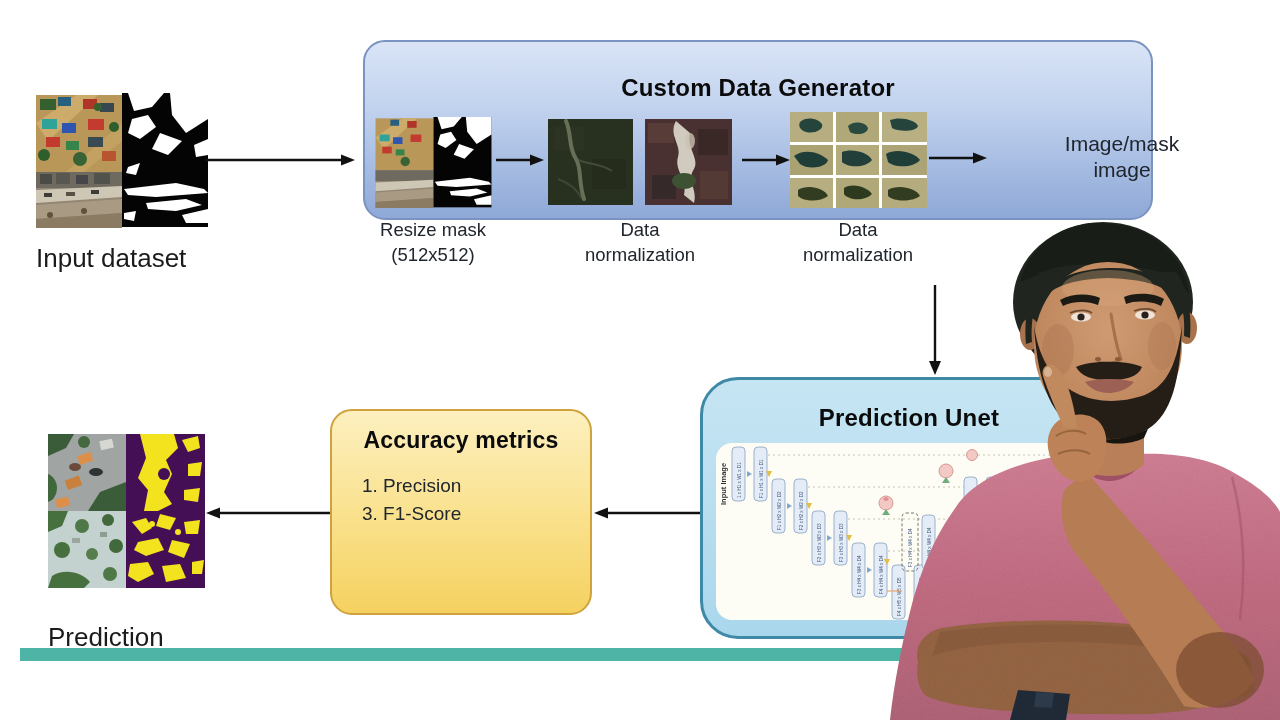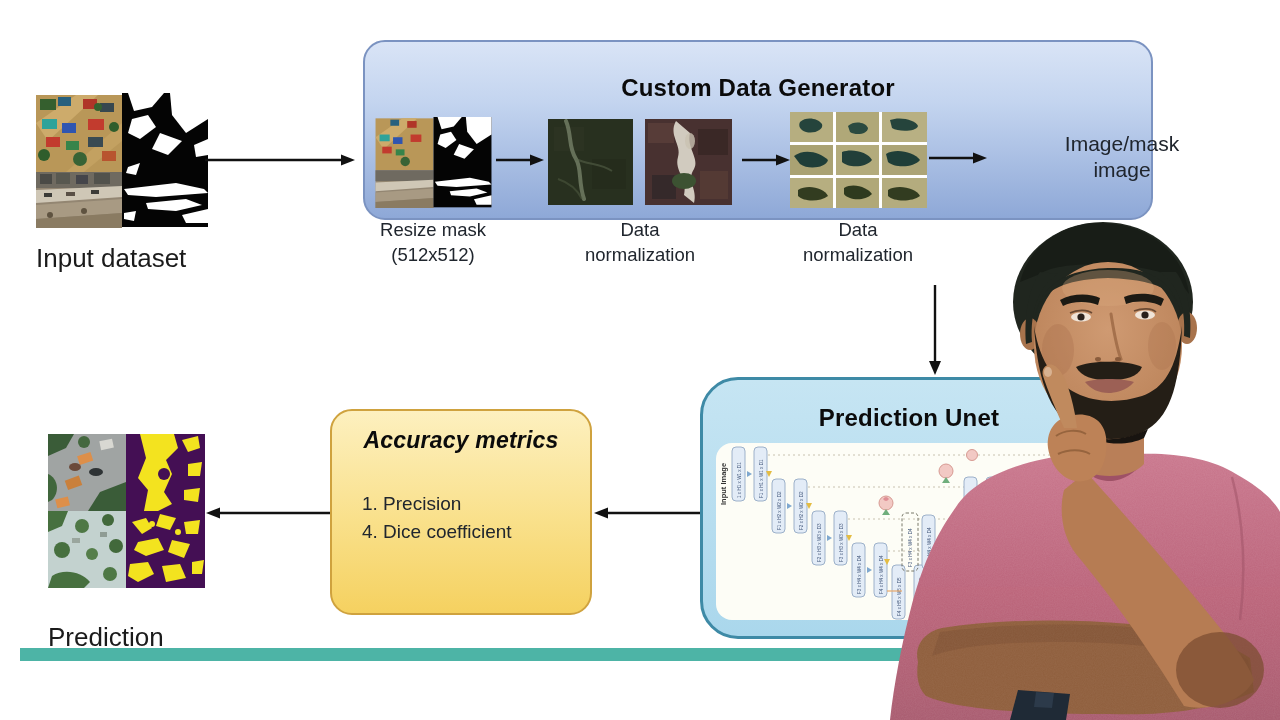--- a/index.html
+++ b/index.html
@@ -12,22 +12,22 @@
              font-weight:bold;font-size:24px;color:#0b0b0b;letter-spacing:.2px;}
   #gen-box{left:363px;top:40px;width:790px;height:180px;border-radius:22px;
            background:linear-gradient(180deg,#d9e4f6 0%,#c3d4ef 35%,#8ea8d7 100%);
            border:2px solid #7b93c1;box-sizing:border-box;}
   #unet-box{left:700px;top:377px;width:418px;height:262px;border-radius:38px;
             background:linear-gradient(180deg,#c6e5f3 0%,#aad7ec 100%);
             border:3px solid #3e8aa6;box-sizing:border-box;}
   #unet-panel{left:716px;top:443px;width:390px;height:177px;border-radius:16px;background:#fdfdf6;}
   #metrics-box{left:330px;top:409px;width:262px;height:206px;border-radius:22px;
                background:linear-gradient(180deg,#fdf0bf 0%,#f9e08a 55%,#f5d160 100%);
-               border:2px solid #cfa23e;box-sizing:border-box;font-style:italic;}
-  #metrics-list{left:362px;top:472px;font-size:19px;color:#20262e;line-height:27.5px;margin-top:18px;}
+               border:2px solid #cfa23e;box-sizing:border-box;}
+  #metrics-list{left:362px;top:472px;font-size:19px;color:#20262e;line-height:27.5px;}
   #divider{left:20px;top:648px;width:1080px;height:13px;background:#4db4a6;}
   svg{display:block;}
   .arrow line{stroke:#111;stroke-width:2.4px;}
   .arrow polygon{fill:#111;}
 </style>
 </head>
 <body>
 
 <div id="stage">
 
@@ -274,21 +274,21 @@
       <path d="M171 148 L186 148"></path>
     </g>
     <text transform="translate(10,62) rotate(-90)" font-size="7.5" font-weight="bold" fill="#333">Input Image</text>
   </svg>
 
   <div id="metrics-box" class="abs">
     <div class="box-title" style="top:16px;font-size:23px">Accuracy metrics</div>
   </div>
   <div id="metrics-list" class="abs">
     <div>1. Precision</div>
-    <div>4. Dice coefficient</div>
+    <div>3. F1-Score</div>
   </div>
 
   <svg class="abs arrow" style="left:594px;top:507px" width="106" height="12" viewBox="0 0 106 12">
     <line x1="13" y1="6" x2="106" y2="6"></line>
       <polygon points="14,0.5 0,6 14,11.5"></polygon>
   </svg>
 
   <svg class="abs arrow" style="left:206px;top:507px" width="124" height="12" viewBox="0 0 124 12">
     <line x1="13" y1="6" x2="124" y2="6"></line>
       <polygon points="14,0.5 0,6 14,11.5"></polygon>

